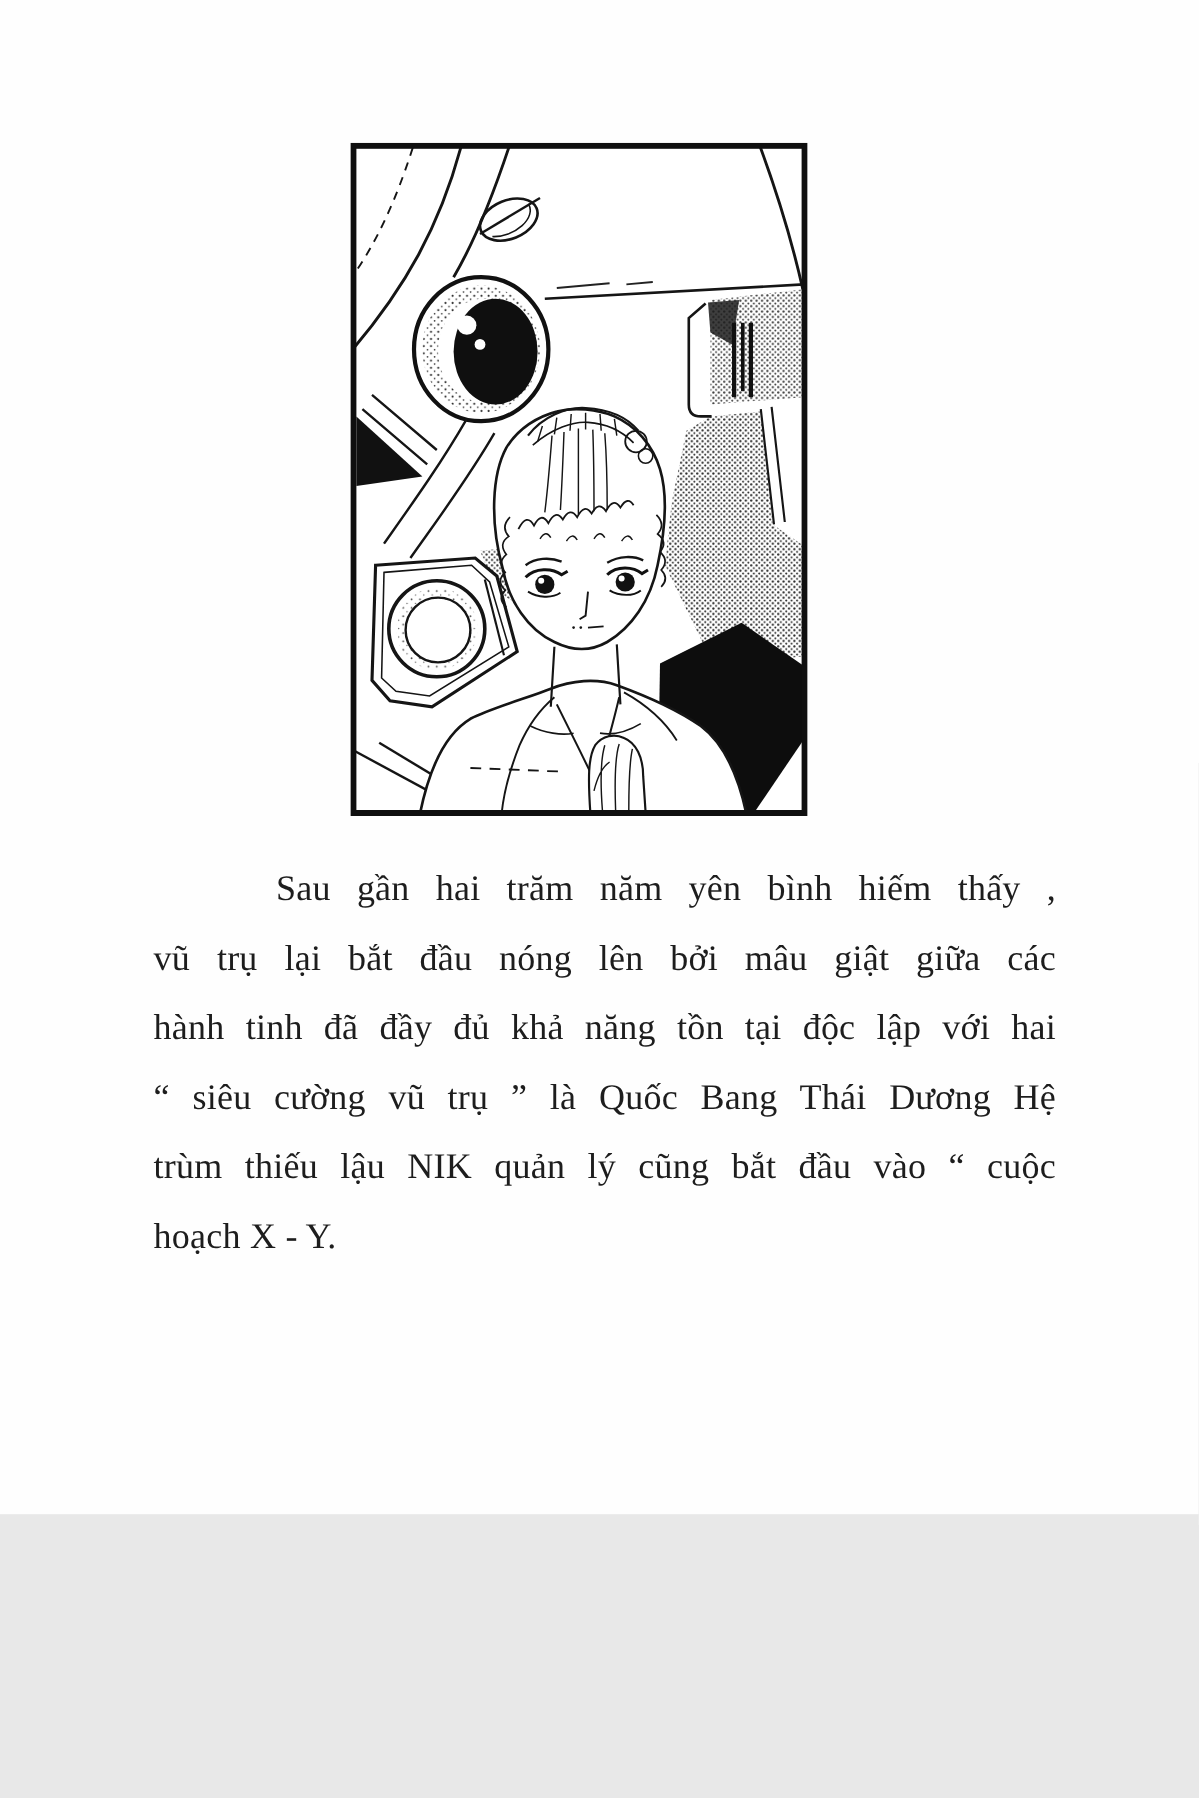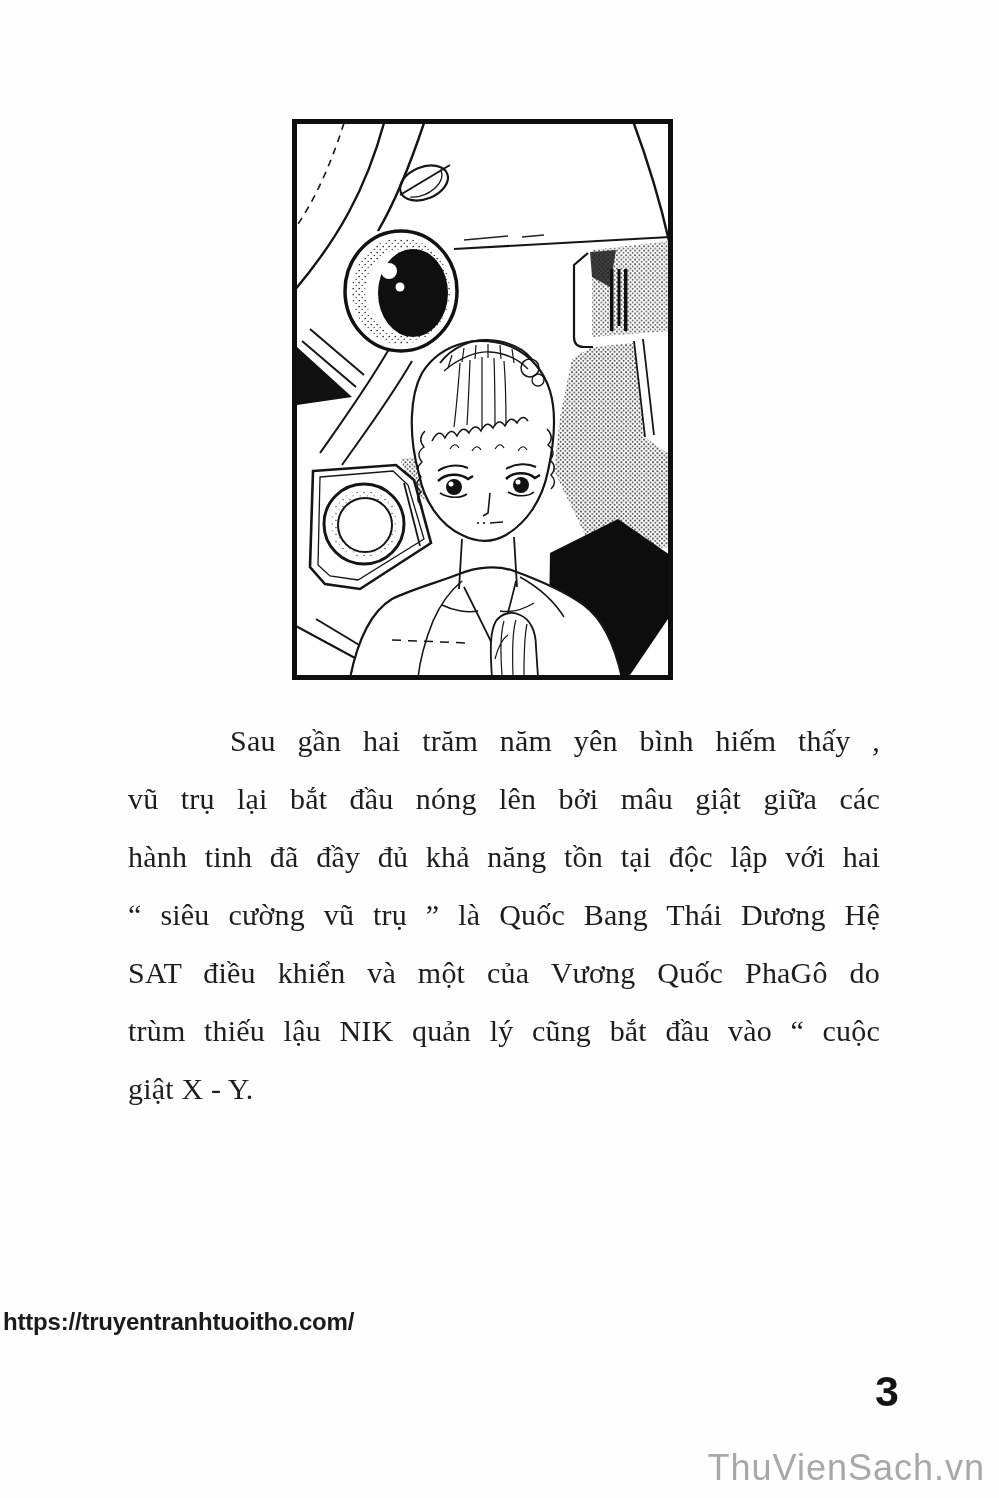--- a/index.html
+++ b/index.html
@@ -1,18 +1,18 @@
 <!DOCTYPE html>
 <html><head>
 <meta charset="utf-8">
 <style>
   html,body{margin:0;padding:0;background:#e8e8e8;}
   .page{
     position:relative;
-    width:999px;height:1498px;
+    width:999px;height:1262px;
     background:#fefefe;
     overflow:hidden;
     font-family:"Liberation Serif", serif;
   }
   .panel{
     position:absolute;left:292px;top:119px;width:381px;height:561px;
   }
   .panel svg{display:block;width:381px;height:561px;}
   .paragraph{
     position:absolute;left:128px;top:712px;width:752px;
@@ -190,23 +190,22 @@
 
       <rect x="2.5" y="2.5" width="376" height="556" fill="none" stroke="#0f0f0f" stroke-width="5"></rect>
     </svg>
   </div>
 
   <div class="paragraph">
     <div class="pline indent">Sau gần hai trăm năm yên bình hiếm thấy ,</div>
     <div class="pline">vũ trụ lại bắt đầu nóng lên bởi mâu giật giữa các</div>
     <div class="pline">hành tinh đã đầy đủ khả năng tồn tại độc lập với hai</div>
     <div class="pline">“ siêu cường vũ trụ ” là Quốc Bang Thái Dương Hệ</div>
-    <div class="pline">SAT điều khiển và một của Vương Quốc PhaGô do</div>
     <div class="pline">trùm thiếu lậu NIK quản lý cũng bắt đầu vào “ cuộc</div>
-    <div class="pline last">giật X - Y.</div>
+    <div class="pline last">hoạch X - Y.</div>
   </div>
 
   <div class="url-watermark">https://truyentranhtuoitho.com/</div>
 
   <div class="page-number">3</div>
 
   <div class="site-watermark">ThuVienSach.vn</div>
 
 </div>
 

